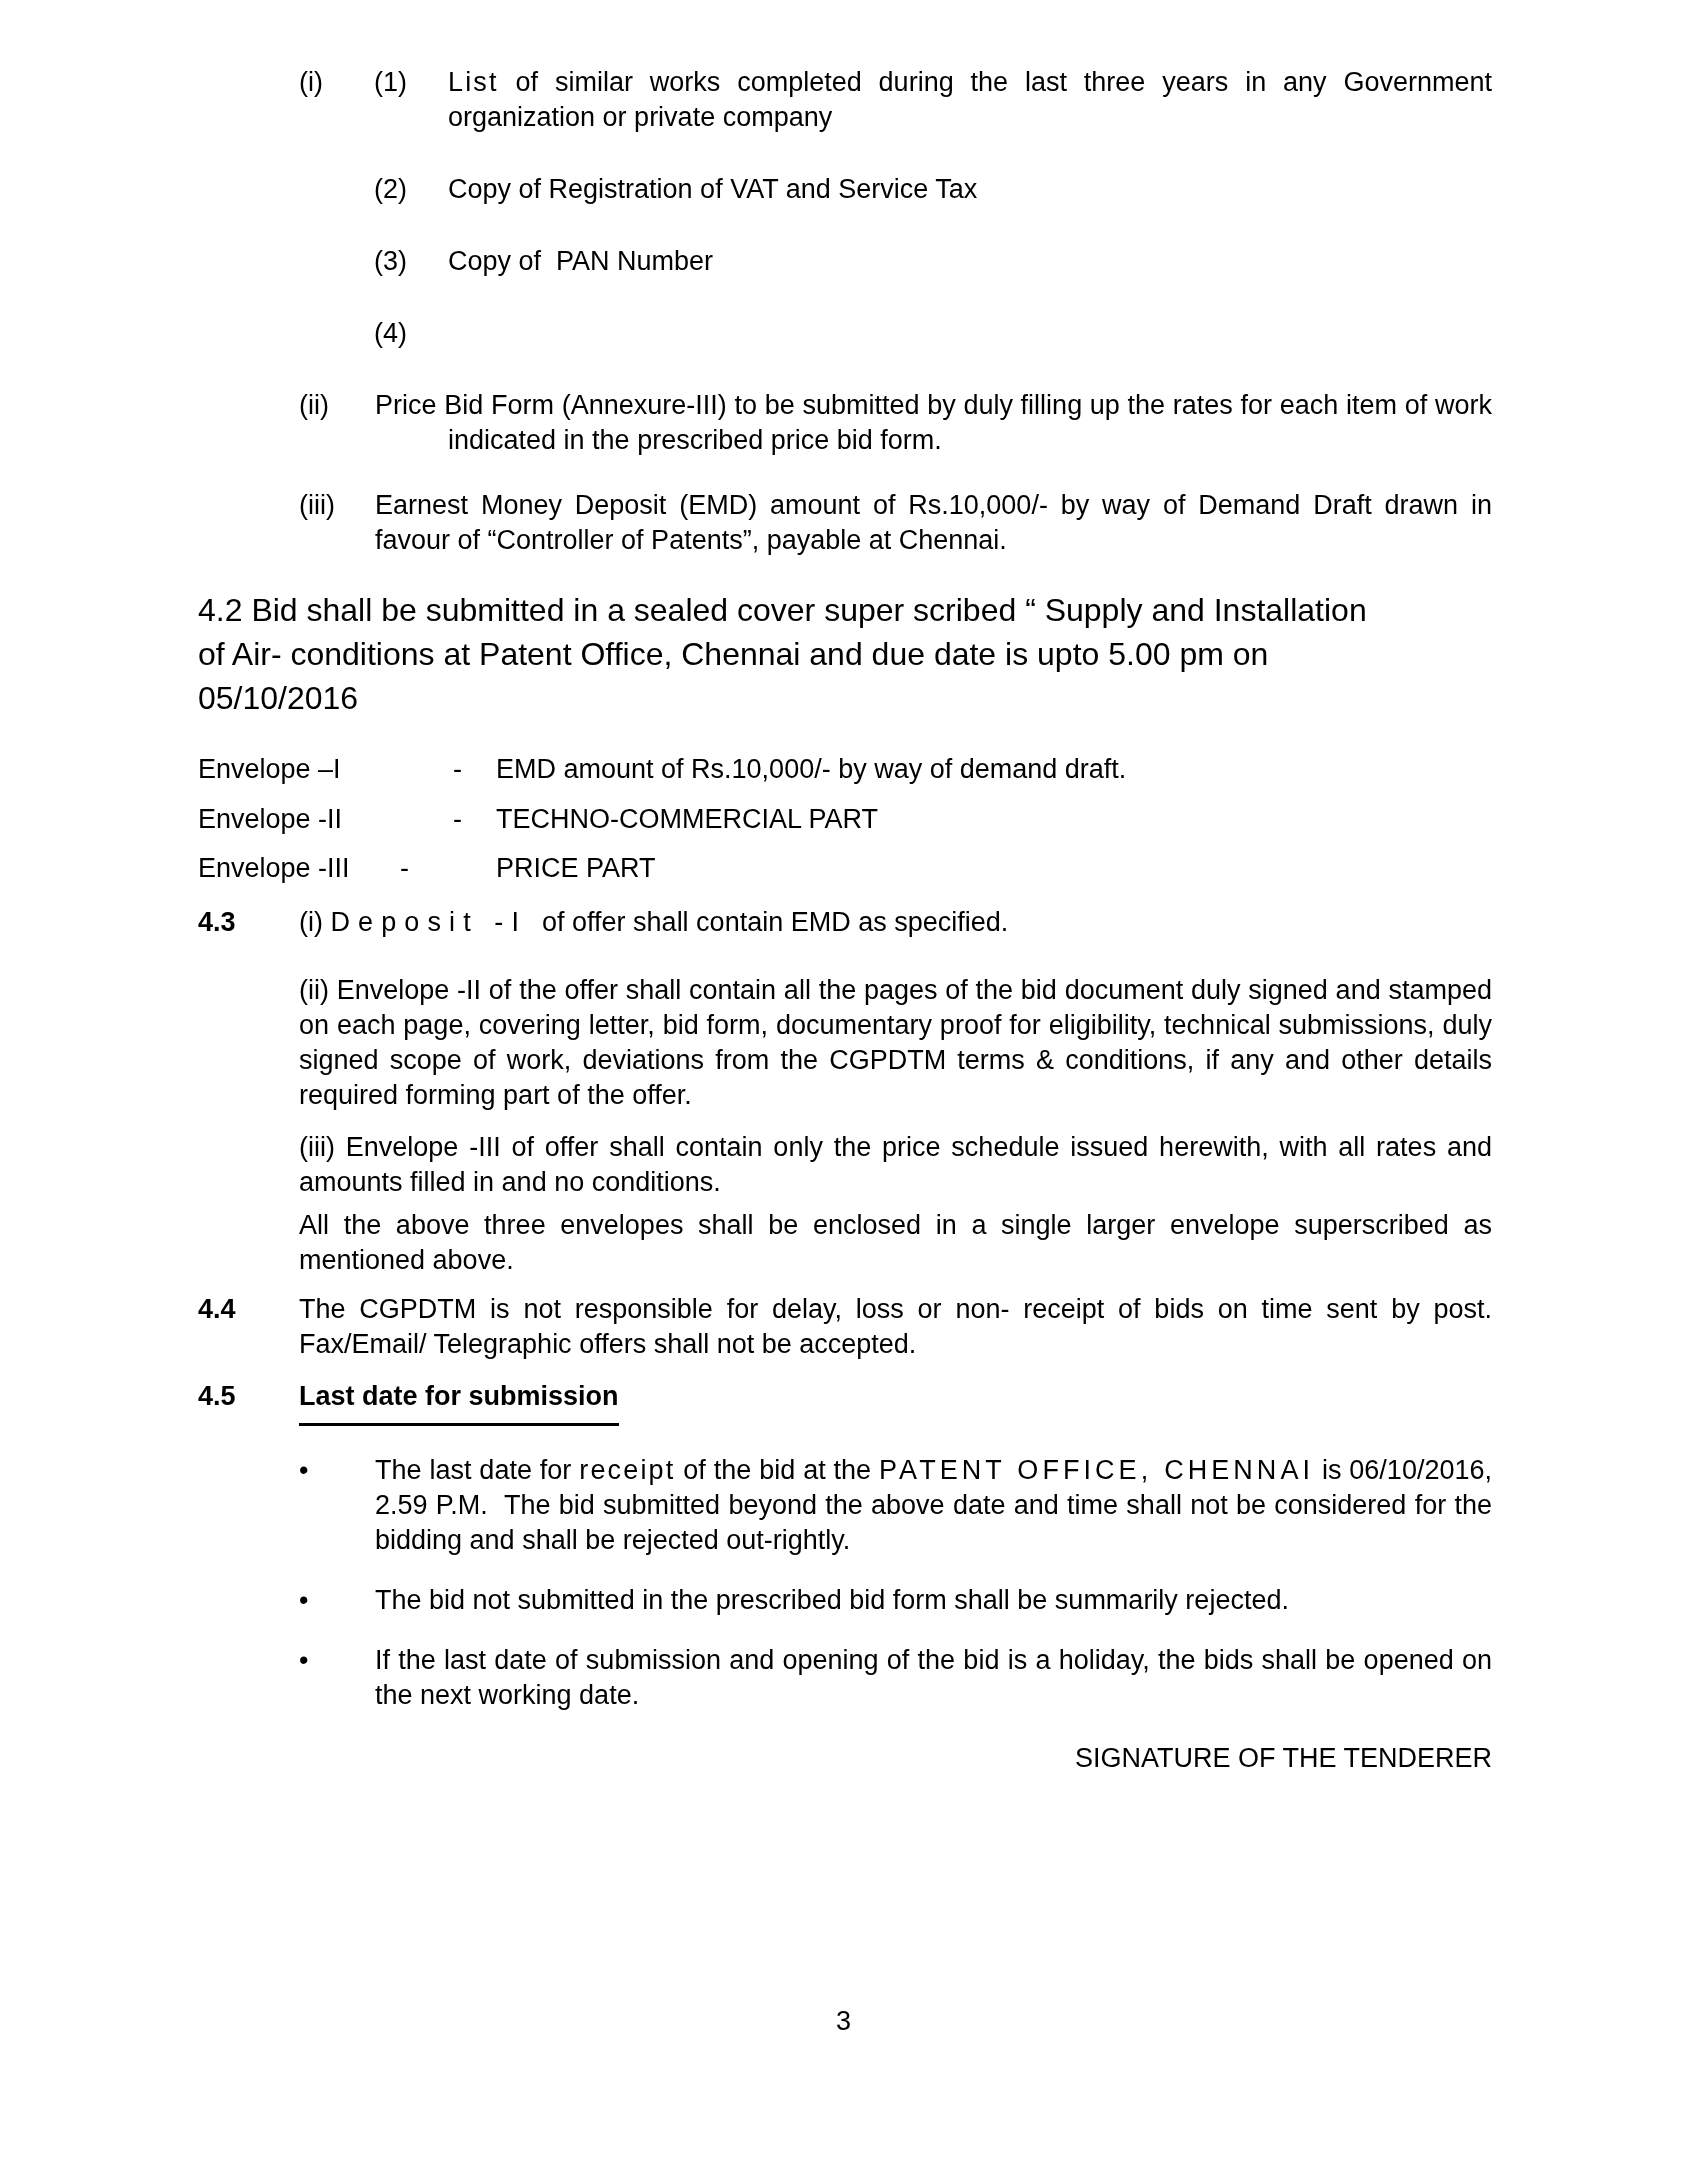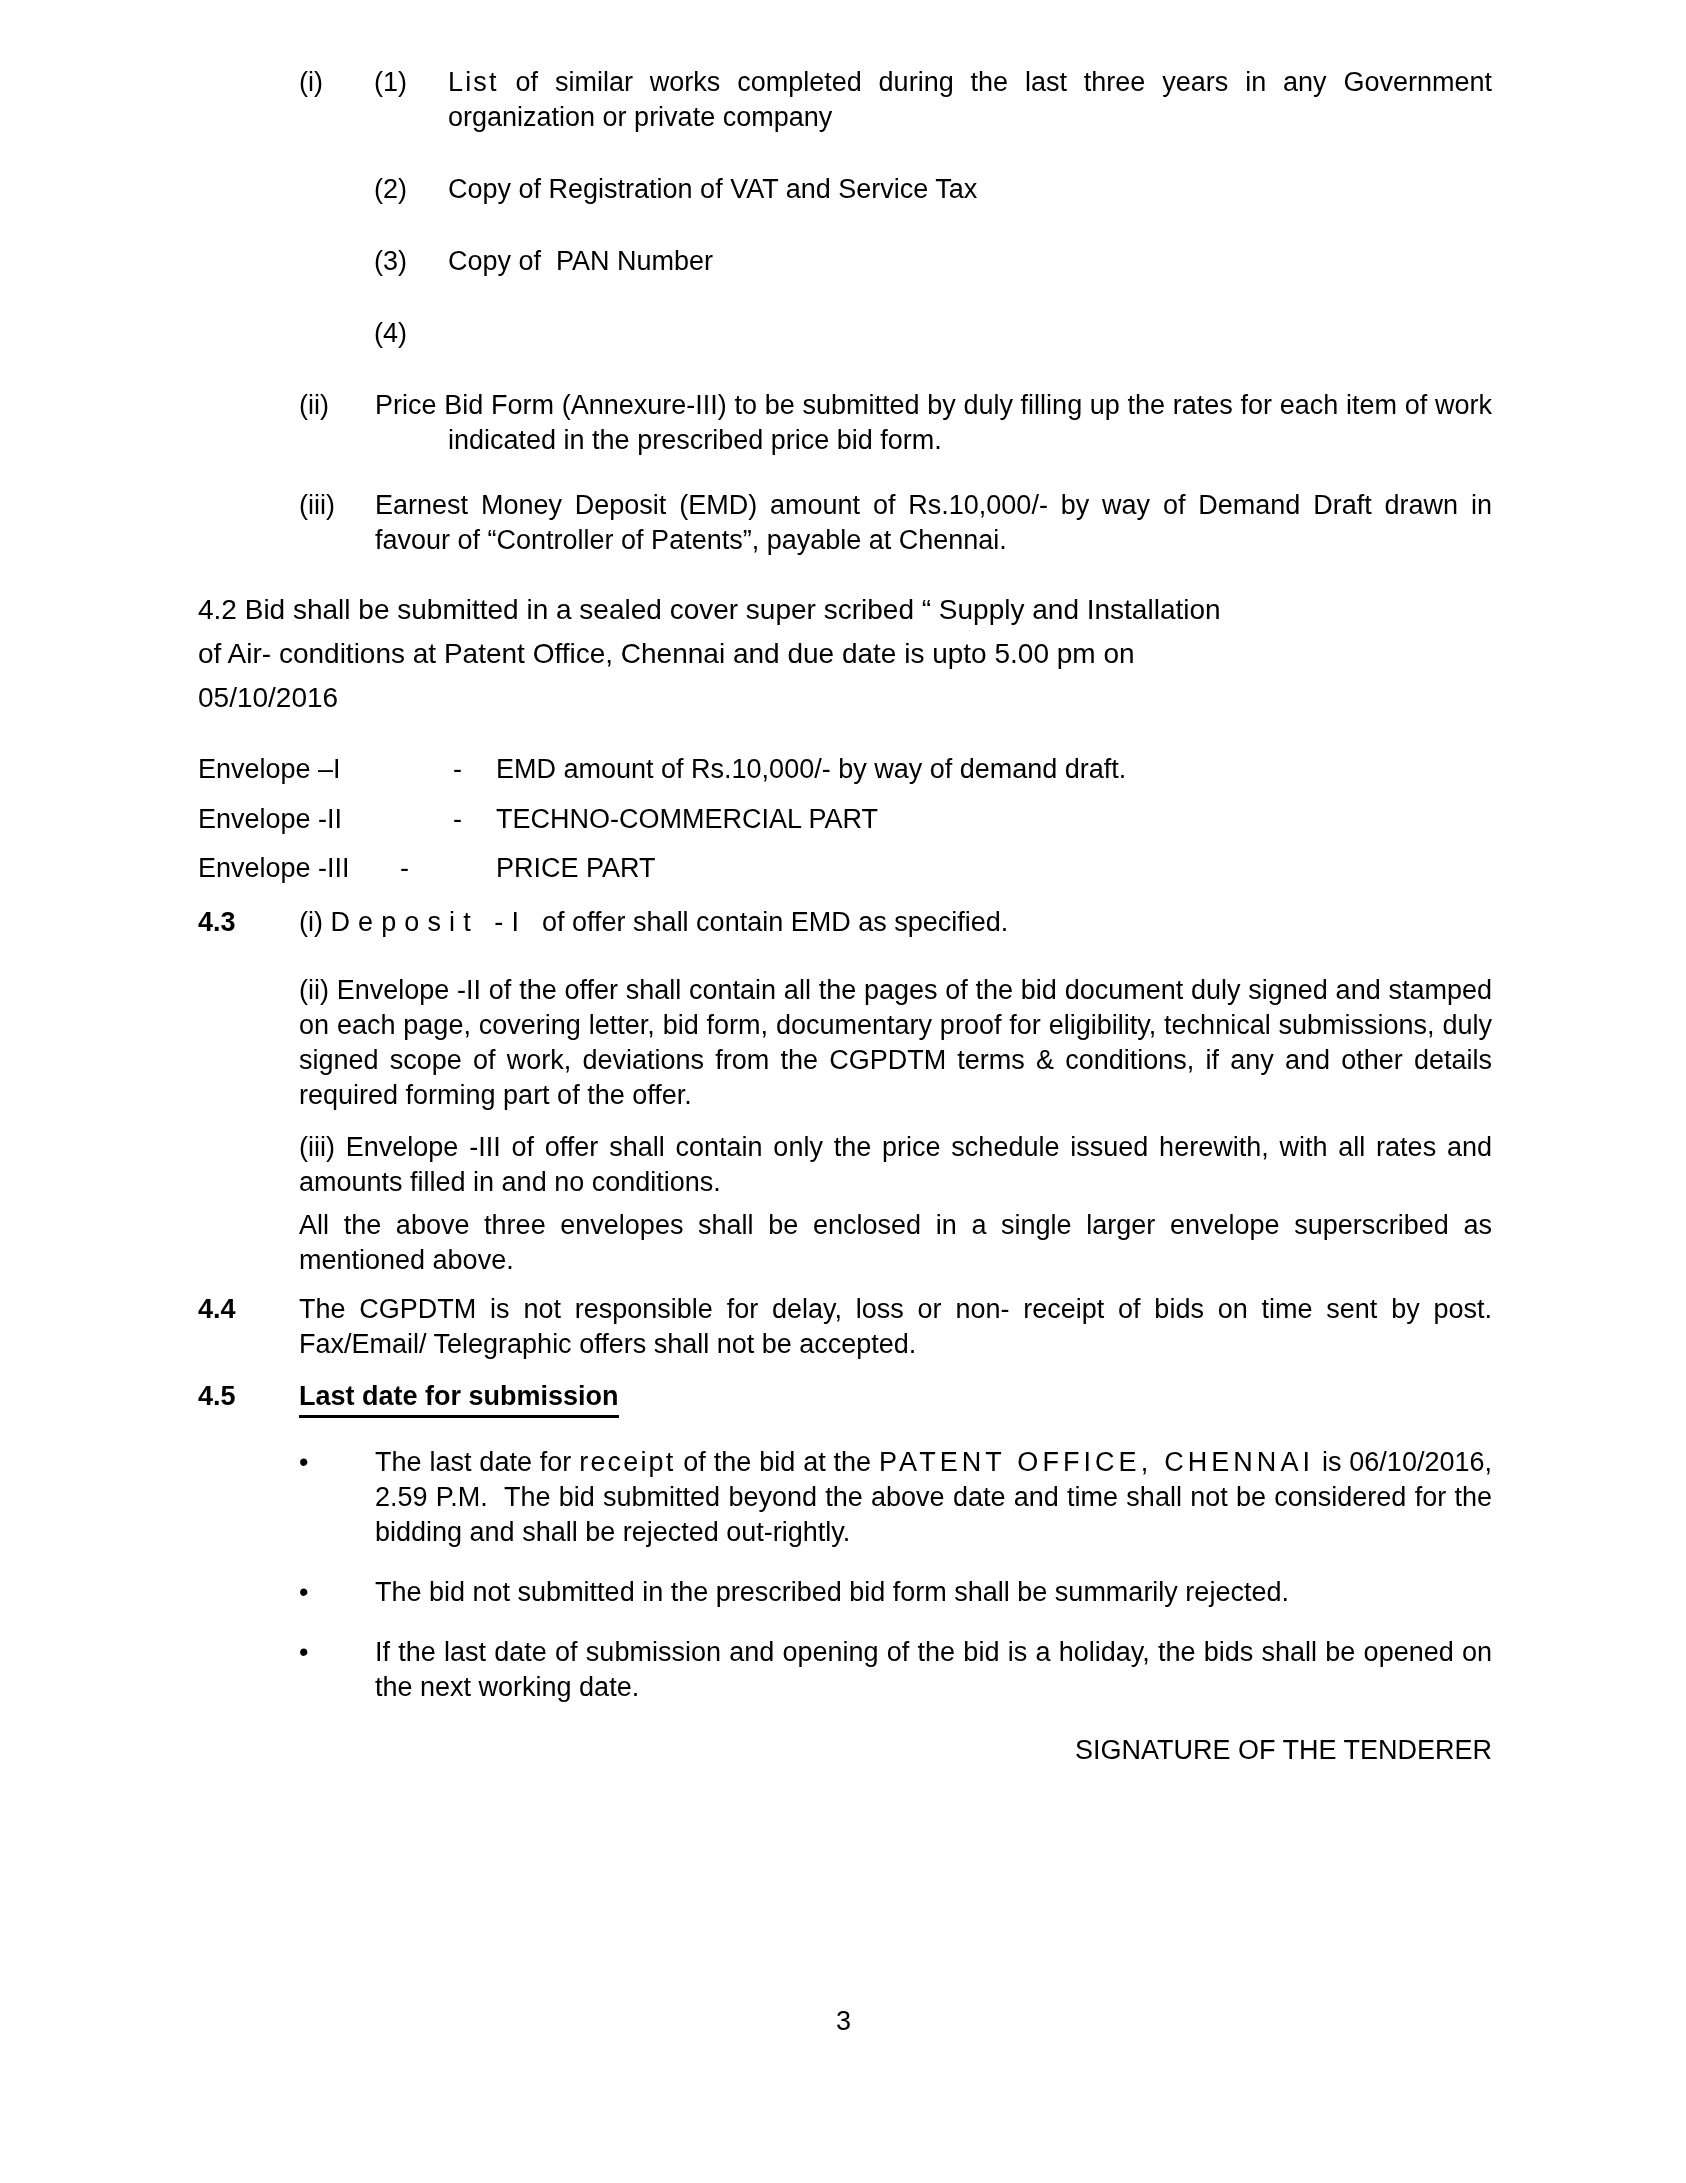--- a/index.html
+++ b/index.html
@@ -26,40 +26,40 @@
   
   .toplist { margin-left:101px; }
   .trow { display:grid; grid-template-columns:75px 74px 1fr; margin-bottom:37px; }
   .trow .cell { display:block; }
 
   
   .srow { display:grid; grid-template-columns:76px 1fr; margin-left:101px; margin-bottom:30px; }
   .hang { padding-left:73px; text-indent:-73px; }
 
   
-  .h42 { font-size:28px; line-height:44px; font-weight:700; margin:29px 0 32px 0; }
+  .h42 { font-size:32px; line-height:44px; font-weight:700; margin:29px 0 32px 0; }
   .h42 .line { display:block; }
 
   .intro { margin:0 0 6.6px 0; }
 
   
   .envrow { display:grid; grid-template-columns:255px 43px 1fr; margin-bottom:14.6px; }
   .envrow.last { grid-template-columns:202px 96px 1fr; }
 
   
   .sec { display:grid; grid-template-columns:101px 1fr; }
   .sec .num { font-weight:700; }
   .sec43 { margin-top:18.5px; }
   .p1 { margin:0 0 33px 0; }
   .p2 { margin:0 0 17px 0; }
   .p3 { margin:0 0 8px 0; }
   .p4 { margin:0; }
   .sec44 { margin-top:14.6px; }
   .sec45 { margin-top:17px; }
-  .h45 { border-bottom:3.3px solid #000; padding-bottom:1px; display:inline-block; font-weight:700; }
+  .h45 { border-bottom:3.3px solid #000; padding-bottom:9px; display:inline-block; font-weight:700; }
 
   
   .bullets { margin-left:101px; margin-top:26.5px; }
   .brow { display:grid; grid-template-columns:76px 1fr; margin-bottom:25px; }
   .bglyph { display:block; }
 
   .signature { text-align:right; margin-top:28px; }
   .pagenum { position:absolute; top:2004px; left:0; width:1687px; text-align:center; }
 </style>
 </head>

